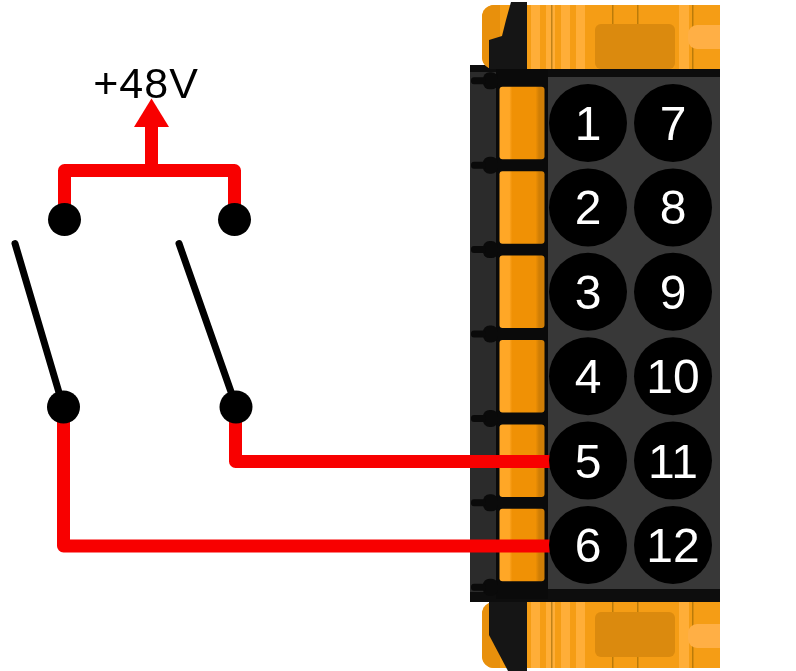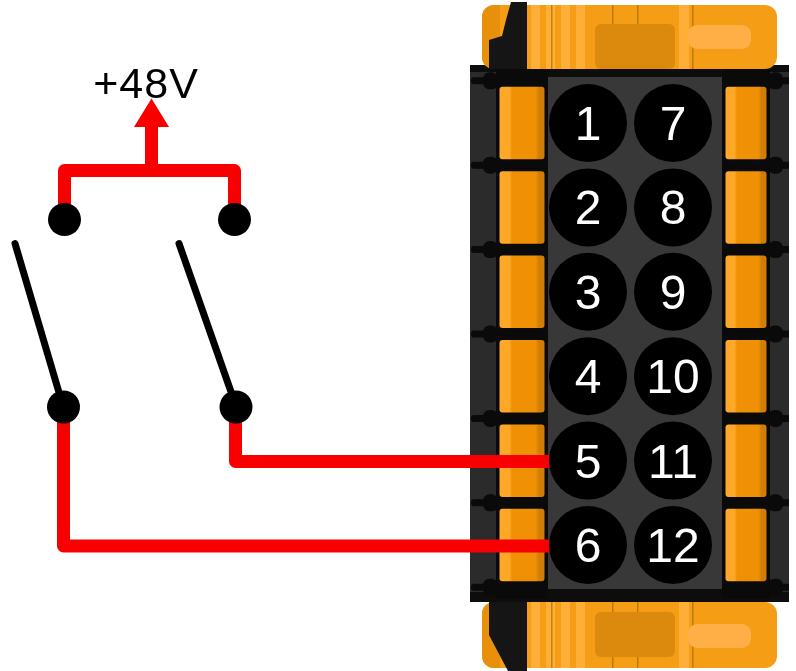--- a/index.html
+++ b/index.html
@@ -1,16 +1,16 @@
 <!DOCTYPE html>
 <html style="--wire-red: #f80000; --switch-black: #000000; --label-black: #000000; --cap-orange: #f59d15; --cap-stripe: #ffae38; --cap-left-band: #e8900c; --cap-mid-panel: #db8a0e; --cap-handle: #ffaf45; --latch-black: #151515; --body-edge: #0d0d0d; --outer-column: #2b2b2b; --center-panel: #383838; --segment-light: #ffa726; --segment-main: #f09105; --segment-dark: #d07e05; --pin-hole: #000000; --pin-number: #ffffff;"><head>
 <meta charset="utf-8">
 <style>
   html,body{margin:0;padding:0;background:#ffffff;}
-  .stage{position:relative;width:789px;height:671px;background:#fff;overflow:hidden;
+  .stage{position:relative;width:720px;height:671px;background:#fff;overflow:hidden;
          font-family:"Liberation Sans",sans-serif;}
   svg{display:block;}
 
   
   .supply-label{fill:var(--label-black);font:400 43px "Liberation Sans",sans-serif;
                 text-anchor:middle;letter-spacing:1px;}
   .wire{stroke:var(--wire-red);stroke-width:13;fill:none;stroke-linejoin:round;}
   .wire-cap{stroke-linecap:round;}
   .arrow-head{fill:var(--wire-red);}
   .lever{stroke:var(--switch-black);stroke-width:7;stroke-linecap:round;}

